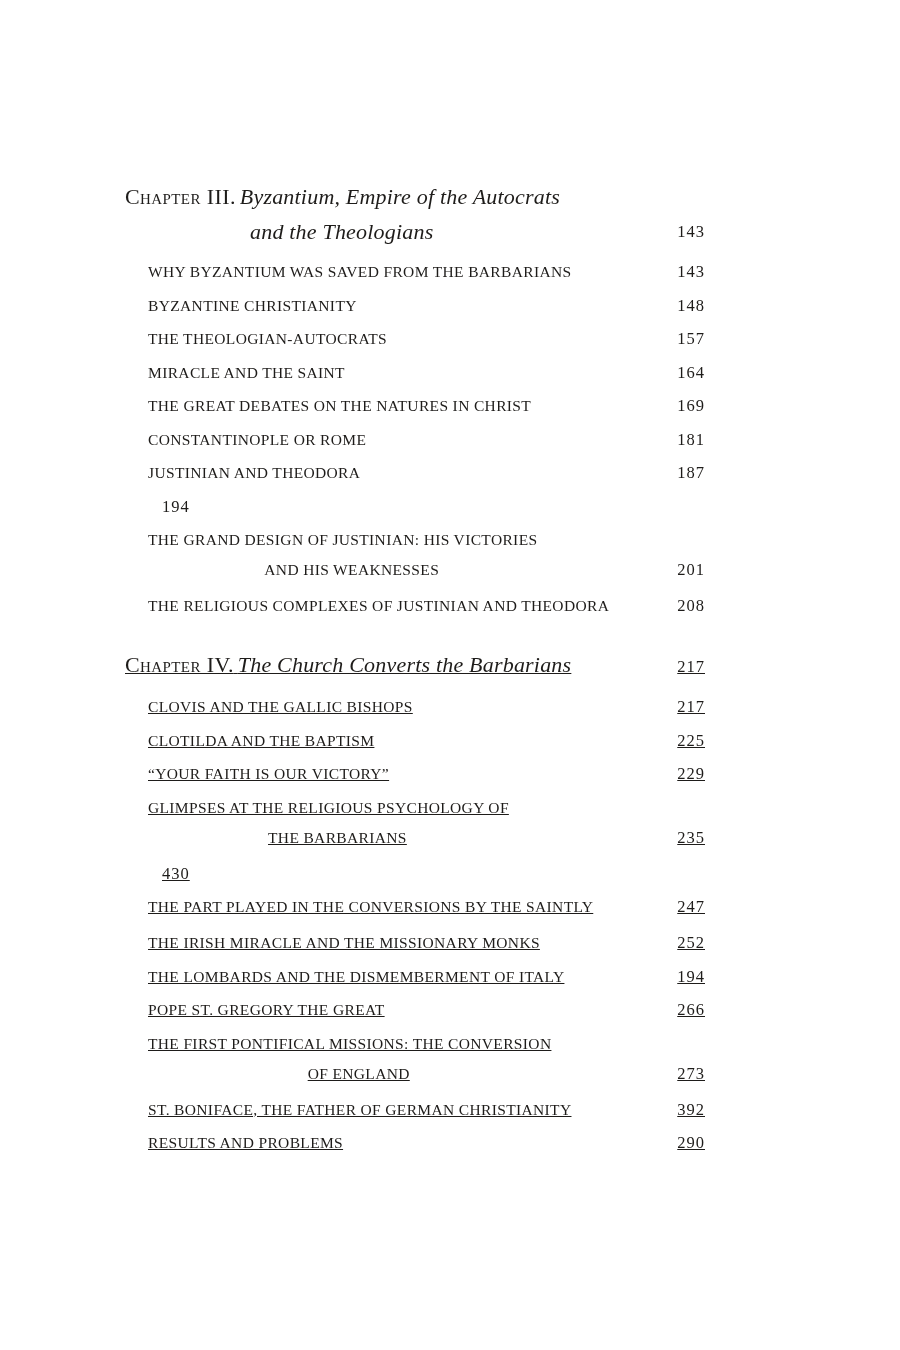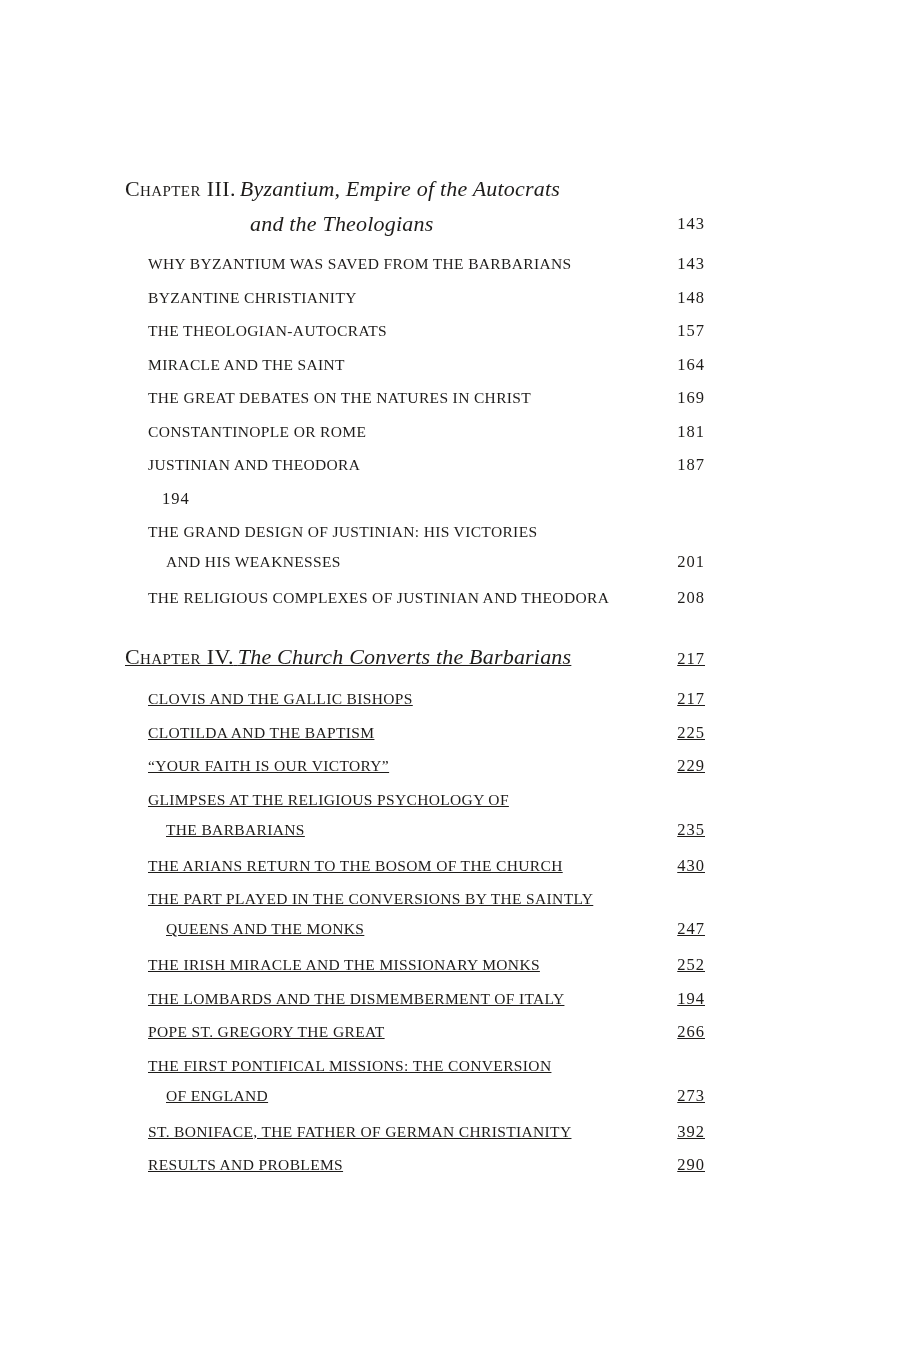--- a/index.html
+++ b/index.html
@@ -16,21 +16,21 @@
   }
   .page {
     position: relative;
     width: 900px;
     height: 1350px;
     background: #ffffff;
   }
   .toc {
     position: absolute;
     left: 125px;
-    top: 172px;
+    top: 180px;
     width: 580px;
   }
   .chapter-block { margin: 0; }
   .chapter-block + .chapter-block { margin-top: 32px; text-decoration: underline; }
 
   .chapter-line {
     display: flex;
     justify-content: space-between;
     align-items: flex-end;
     line-height: 33px;
@@ -51,20 +51,21 @@
     padding-left: 125px;
   }
   .chapter-block .heading { margin-bottom: 13px; gap: 8px; }
 
   .entry {
     display: flex;
     justify-content: space-between;
     align-items: flex-end;
     margin-bottom: 12.5px;
     margin-left: 23px;
+    text-align: center;
   }
   .entry.multiline { margin-bottom: 15px; }
   .entry-text {
     font-size: 15.5px;
     line-height: 21px;
     letter-spacing: 0.35px;
   }
   .entry-text .l2 {
     padding-left: 18px;
     margin-top: 9px;
@@ -172,29 +173,25 @@
           <span class="page-num">229</span>
         </div>
         <div class="entry multiline">
           <div class="entry-text">
             <div class="l1">GLIMPSES AT THE RELIGIOUS PSYCHOLOGY OF</div>
             <div class="l2">THE BARBARIANS</div>
           </div>
           <span class="page-num">235</span>
         </div>
         <div class="entry">
-          <div class="entry-text">
-            <div class="l1">THE ARIANS RETURN TO THE BOSOM OF THE CHURCH</div>
-          </div>
           <span class="page-num">430</span>
         </div>
         <div class="entry multiline">
           <div class="entry-text">
             <div class="l1">THE PART PLAYED IN THE CONVERSIONS BY THE SAINTLY</div>
-            <div class="l2">QUEENS AND THE MONKS</div>
           </div>
           <span class="page-num">247</span>
         </div>
         <div class="entry">
           <div class="entry-text">
             <div class="l1">THE IRISH MIRACLE AND THE MISSIONARY MONKS</div>
           </div>
           <span class="page-num">252</span>
         </div>
         <div class="entry">

